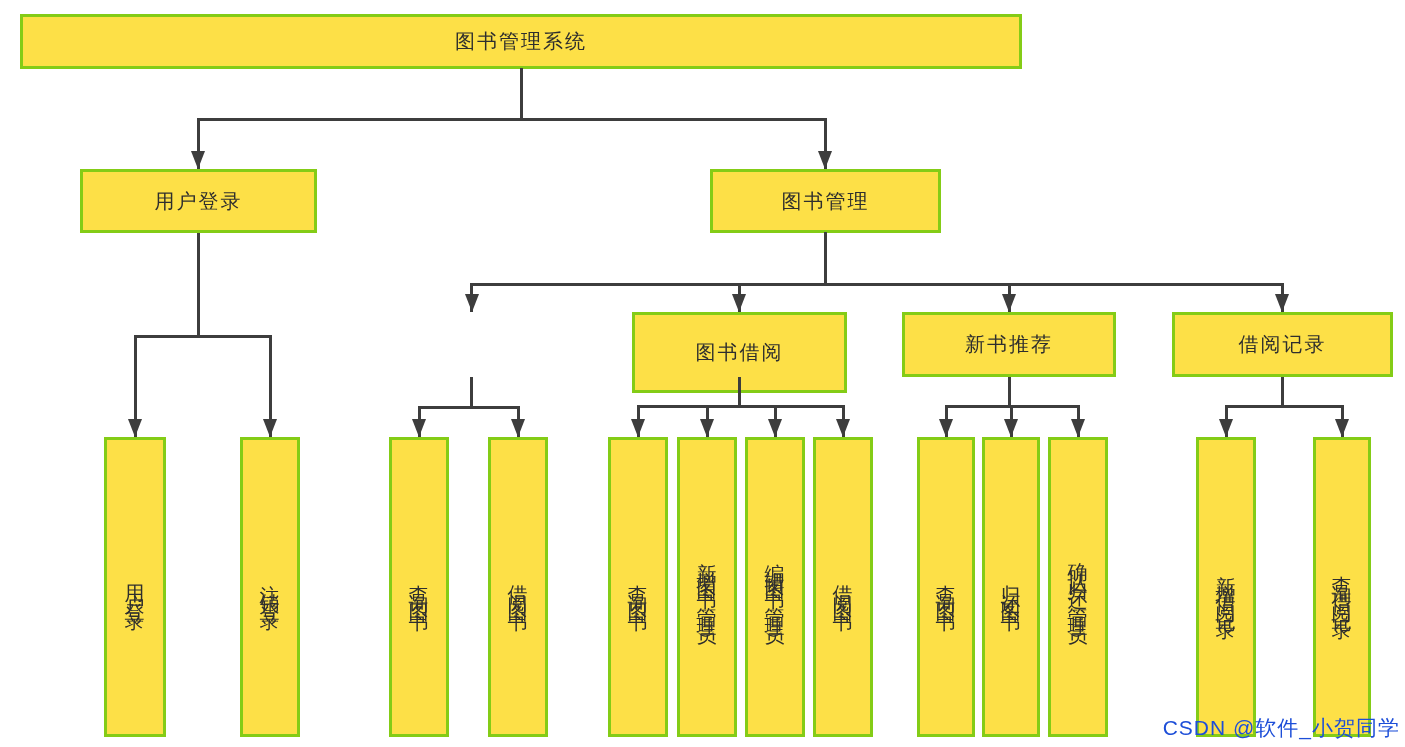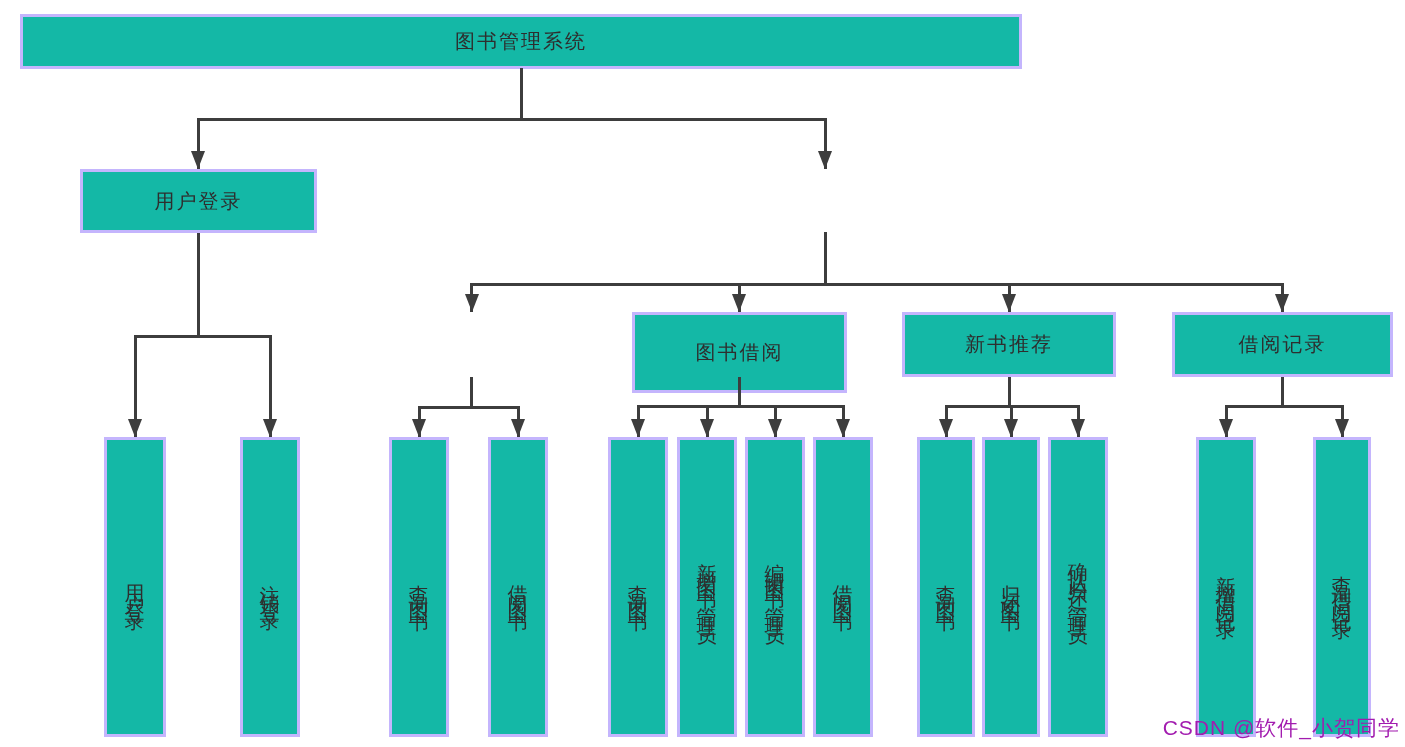--- a/index.html
+++ b/index.html
@@ -9,22 +9,22 @@
     width: 1405px; height: 747px;
   }
   .canvas {
     position: relative;
     width: 1405px; height: 747px;
     background: #ffffff;
     overflow: hidden;
   }
   .node {
     position: absolute;
-    border: 3px solid #c4b5fd;
-    background: #14b8a6;
+    border: 3px solid #84cc16;
+    background: #fde047;
     display: flex;
     align-items: center;
     justify-content: center;
     color: #2e2e2e;
   }
   .hnode { font-size: 20px; letter-spacing: 2px; }
   .vnode span {
     writing-mode: vertical-rl;
     text-orientation: mixed;
     font-size: 20px;
@@ -39,21 +39,21 @@
     position: absolute;
     width: 0; height: 0;
     border-left: 7px solid transparent;
     border-right: 7px solid transparent;
     border-top: 18px solid #3d3d3d;
   }
   .watermark {
     position: absolute;
     right: 5px; bottom: 5px;
     font-size: 21px;
-    color: #a21caf;
+    color: #1d4ed8;
     letter-spacing: 1px;
     white-space: nowrap;
   }
 </style>
 </head>
 <body>
 
 <div class="canvas">
 
   <div class="node hnode" style="left:20px; top:14px; width:1002px; height:55px;">
@@ -62,20 +62,23 @@
 
   <div class="line v" style="left:520px; top:68px; height:53px;"></div>
   <div class="line h" style="left:197px; top:118px; width:630px;"></div>
   <div class="line v" style="left:197px; top:118px; height:51px;"></div>
   <div class="line v" style="left:824px; top:118px; height:51px;"></div>
   <div class="arr" style="left:191px; top:151px;"></div>
   <div class="arr" style="left:818px; top:151px;"></div>
 
   <div class="node hnode" style="left:80px; top:169px; width:237px; height:64px;">
     <span>用户登录</span>
+  </div>
+  <div class="node hnode" style="left:710px; top:169px; width:231px; height:64px;">
+    <span>图书管理</span>
   </div>
 
   <div class="line v" style="left:197px; top:233px; height:105px;"></div>
   <div class="line h" style="left:134px; top:335px; width:138px;"></div>
   <div class="line v" style="left:134px; top:335px; height:102px;"></div>
   <div class="line v" style="left:269px; top:335px; height:102px;"></div>
   <div class="arr" style="left:128px; top:419px;"></div>
   <div class="arr" style="left:263px; top:419px;"></div>
 
   <div class="line v" style="left:824px; top:232px; height:54px;"></div>

